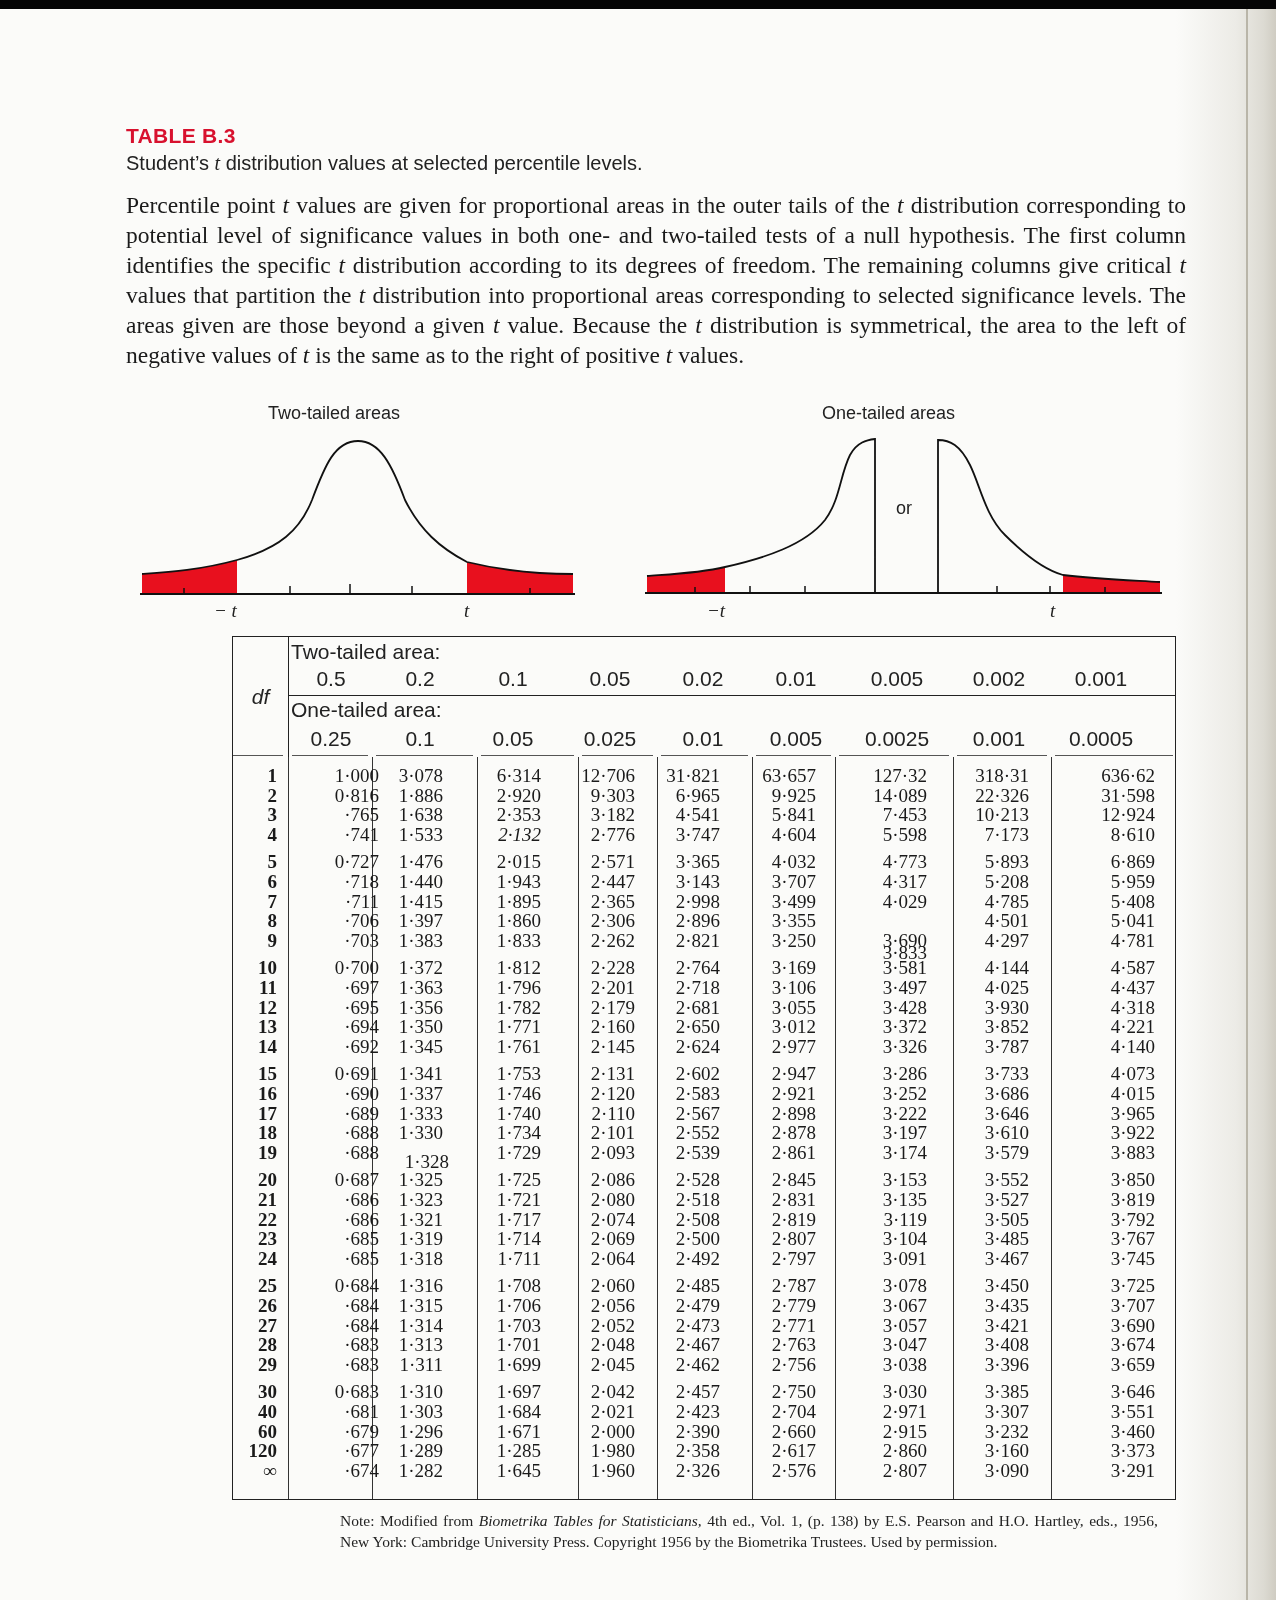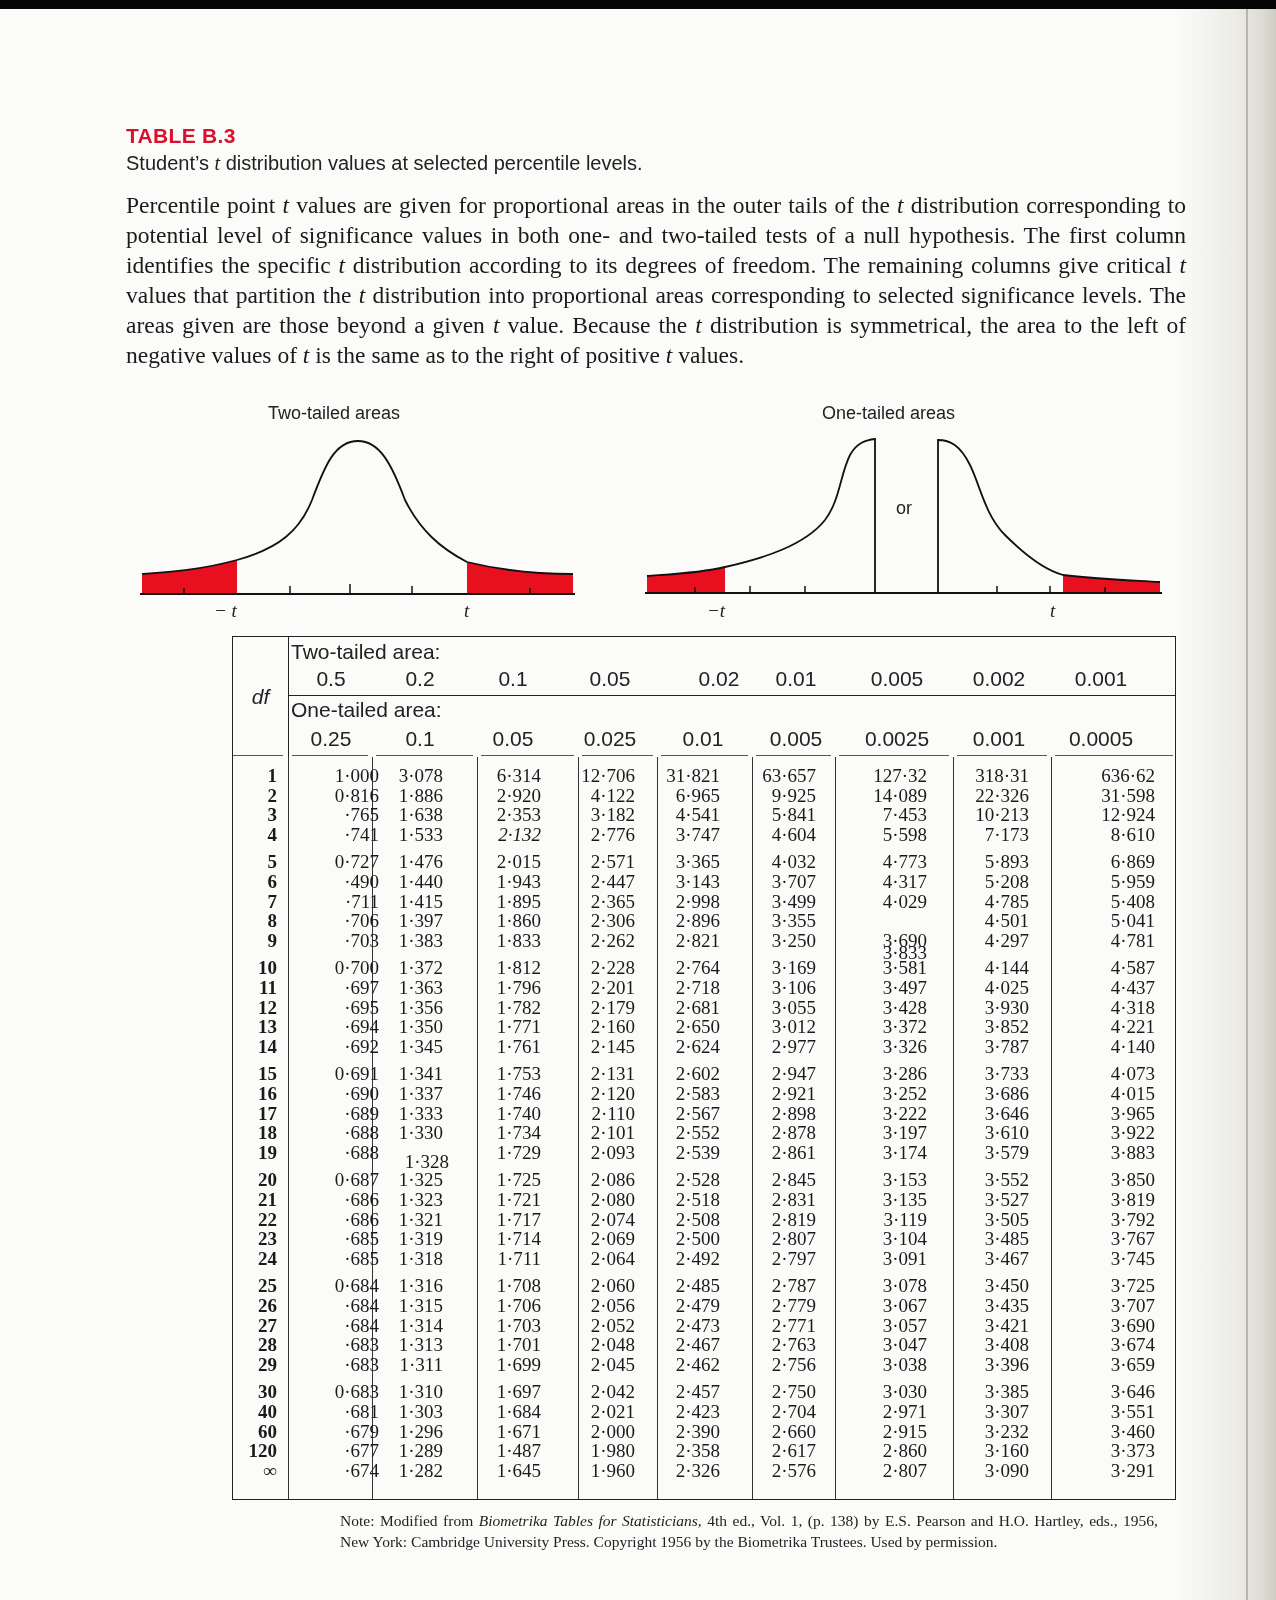--- a/index.html
+++ b/index.html
@@ -128,21 +128,21 @@
 
 <div class="tbl" id="tbl">
   <div class="hdr-df">df</div>
   <div class="hdr-group" style="top:0; height:58px;">
     <div class="glabel" style="top:3px;">Two-tailed area:</div>
     <div class="gvals" id="two-vals" style="top:30px;">
         <span style="left: 42px;">0.5</span>
         <span style="left: 131px;">0.2</span>
         <span style="left: 224px;">0.1</span>
         <span style="left: 321px;">0.05</span>
-        <span style="left: 430px;">0.02</span>
+        <span style="left: 414px;">0.02</span>
         <span style="left: 507px;">0.01</span>
         <span style="left: 608px;">0.005</span>
         <span style="left: 710px;">0.002</span>
         <span style="left: 812px;">0.001</span>
       </div>
   </div>
   <div class="hdr-sep"></div>
   <div class="hdr-group" style="top:60px; height:58px;">
     <div class="glabel" style="top:1px;">One-tailed area:</div>
     <div class="gvals" id="one-vals" style="top:30px;">
@@ -191,21 +191,21 @@
         <span class="v" style="right: 359px;">63·657</span>
         <span class="v" style="right: 248px;">127·32</span>
         <span class="v" style="right: 146px;">318·31</span>
         <span class="v" style="right: 20px;">636·62</span>
       </div>
       <div class="row" style="top: 27.7px;">
         <span class="df">2</span>
         <span class="v" style="right: 796px;">0·816</span>
         <span class="v" style="right: 732px;">1·886</span>
         <span class="v" style="right: 634px;">2·920</span>
-        <span class="v" style="right: 540px;">4·122</span>
+        <span class="v" style="right: 540px;">9·303</span>
         <span class="v" style="right: 455px;">6·965</span>
         <span class="v" style="right: 359px;">9·925</span>
         <span class="v" style="right: 248px;">14·089</span>
         <span class="v" style="right: 146px;">22·326</span>
         <span class="v" style="right: 20px;">31·598</span>
       </div>
       <div class="row" style="top: 47.4px;">
         <span class="df">3</span>
         <span class="v" style="right: 796px;">·765</span>
         <span class="v" style="right: 732px;">1·638</span>
@@ -236,21 +236,21 @@
         <span class="v" style="right: 634px;">2·015</span>
         <span class="v" style="right: 540px;">2·571</span>
         <span class="v" style="right: 455px;">3·365</span>
         <span class="v" style="right: 359px;">4·032</span>
         <span class="v" style="right: 248px;">4·773</span>
         <span class="v" style="right: 146px; text-align: center;">5·893</span>
         <span class="v" style="right: 20px;">6·869</span>
       </div>
       <div class="row" style="top: 114px;">
         <span class="df">6</span>
-        <span class="v" style="right: 796px;">·490</span>
+        <span class="v" style="right: 796px;">·718</span>
         <span class="v" style="right: 732px;">1·440</span>
         <span class="v" style="right: 634px;">1·943</span>
         <span class="v" style="right: 540px;">2·447</span>
         <span class="v" style="right: 455px;">3·143</span>
         <span class="v" style="right: 359px;">3·707</span>
         <span class="v" style="right: 248px;">4·317</span>
         <span class="v" style="right: 146px;">5·208</span>
         <span class="v" style="right: 20px;">5·959</span>
       </div>
       <div class="row" style="top: 133.7px;">
@@ -562,21 +562,21 @@
         <span class="v" style="right: 455px;">2·390</span>
         <span class="v" style="right: 359px;">2·660</span>
         <span class="v" style="right: 248px;">2·915</span>
         <span class="v" style="right: 146px;">3·232</span>
         <span class="v" style="right: 20px;">3·460</span>
       </div>
       <div class="row" style="top: 683.4px;">
         <span class="df">120</span>
         <span class="v" style="right: 796px;">·677</span>
         <span class="v" style="right: 732px;">1·289</span>
-        <span class="v" style="right: 634px;">1·487</span>
+        <span class="v" style="right: 634px;">1·285</span>
         <span class="v" style="right: 540px;">1·980</span>
         <span class="v" style="right: 455px;">2·358</span>
         <span class="v" style="right: 359px;">2·617</span>
         <span class="v" style="right: 248px;">2·860</span>
         <span class="v" style="right: 146px;">3·160</span>
         <span class="v" style="right: 20px;">3·373</span>
       </div>
       <div class="row" style="top: 703.1px;">
         <span class="df">∞</span>
         <span class="v" style="right: 796px;">·674</span>

